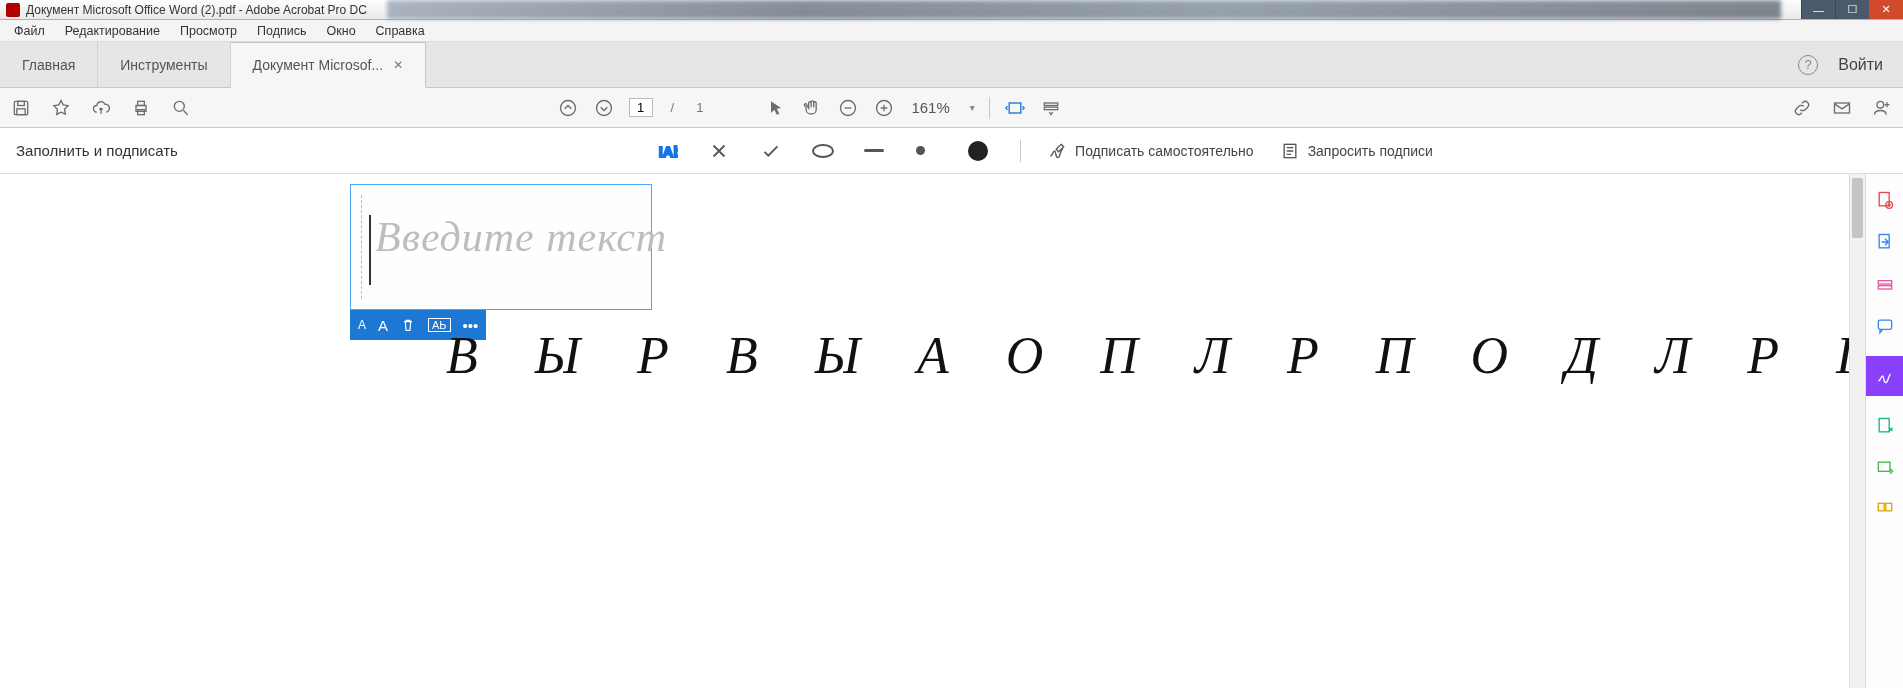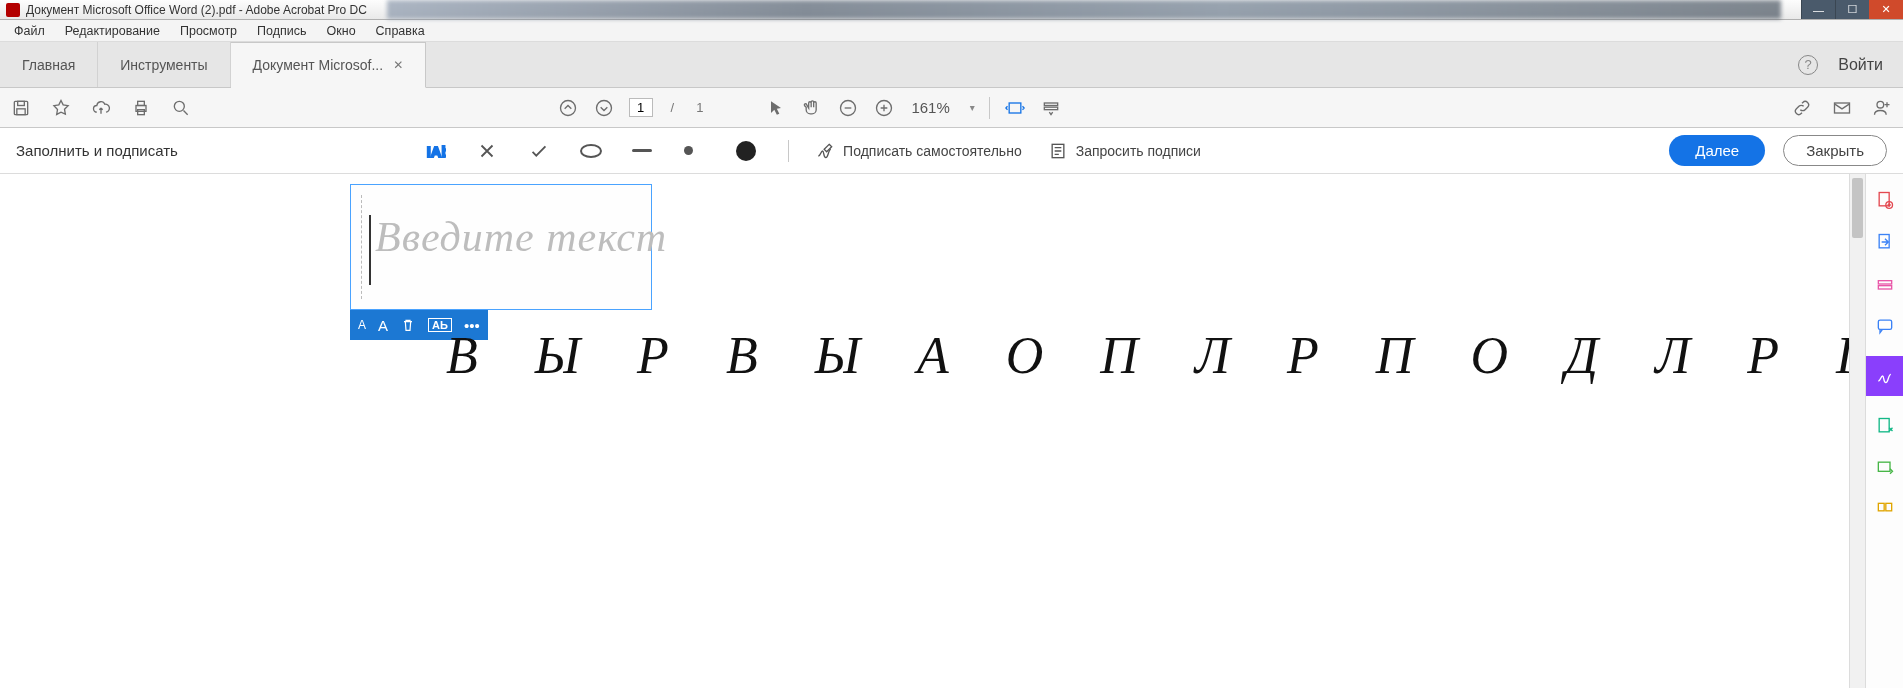--- a/index.html
+++ b/index.html
@@ -222,21 +222,21 @@
     position:absolute;
     left:350px; top:136px;
     height:30px;
     background:#1c78d3;
     display:flex; align-items:center;
     padding:0 8px; gap:12px;
     color:#fff;
   }
   .text-tools .tt{font-size:15px; display:flex;align-items:center;justify-content:center;}
   .text-tools .tt.small{font-size:12px;}
-  .text-tools .tt.box{border:1.5px solid #fff; padding:0 3px; font-size:11px; font-weight:700;}
+  .text-tools .tt.box{border:1.5px solid #fff; padding:0 3px; font-size:11px; font-weight:400;}
   .text-tools svg{width:16px;height:16px;stroke:#fff;fill:none;stroke-width:1.8;}
 
   .script-row{
     position:absolute;
     left:446px; top:152px;
     font-family: "Segoe Script", "Brush Script MT", cursive;
     font-style:italic;
     font-size:52px;
     letter-spacing:22px;
     color:#111;
@@ -436,24 +436,20 @@
     </div>
     <div class="sign-btn">
       <svg viewBox="0 0 24 24">
           <rect x="5" y="4" width="14" height="16"></rect>
           <path d="M8 8h8M8 12h8M8 16h5"></path>
         </svg>
       <span>Запросить подписи</span>
     </div>
   </div>
 
-  <div class="fill-right">
-    <button class="btn-primary">Далее</button>
-    <button class="btn-outline">Закрыть</button>
-  </div>
 </div>
 
 <div class="stage-wrap">
   <div class="stage">
 
     <div class="text-field">
       <div class="rule"></div>
       <div class="cursor"></div>
       <div class="ph">Введите текст</div>
     </div>

